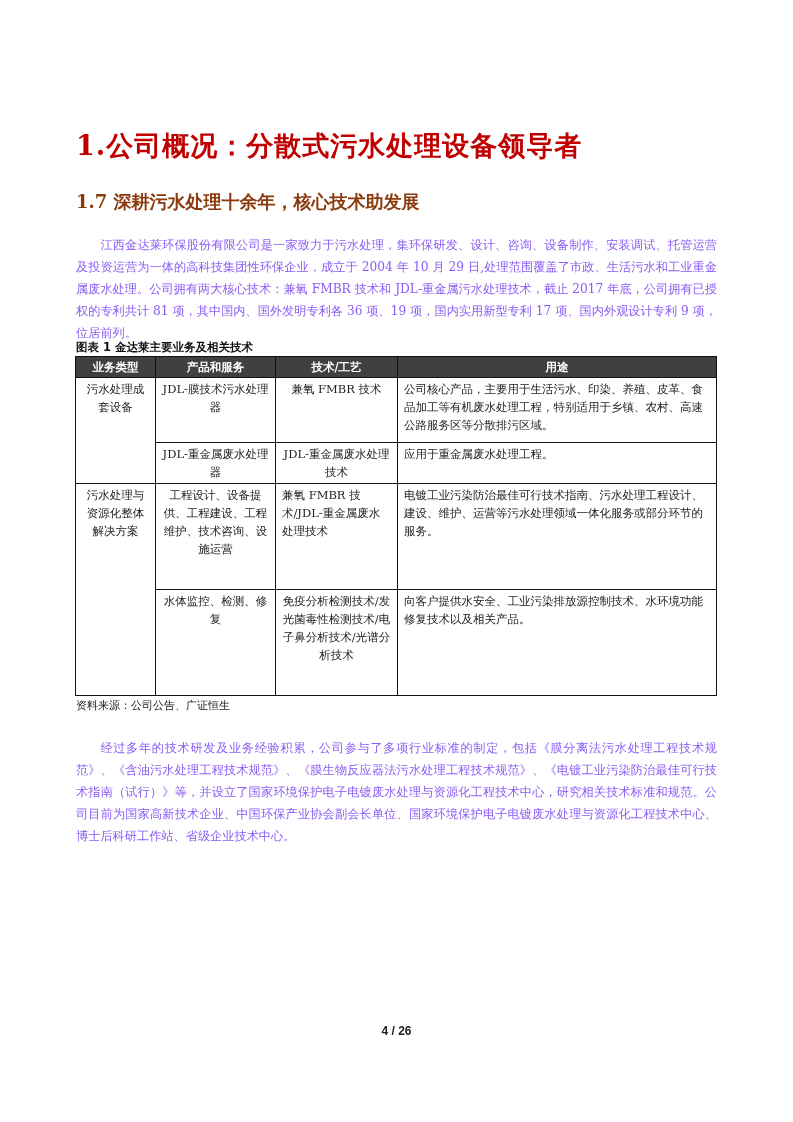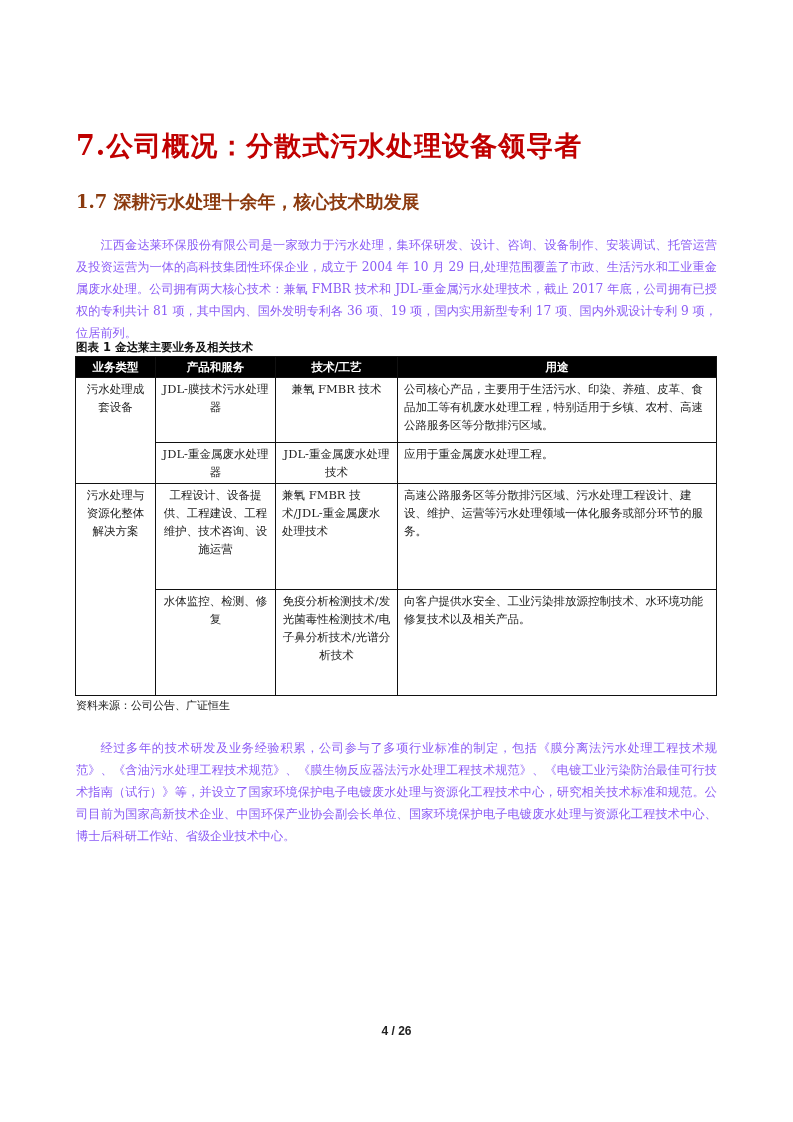--- a/index.html
+++ b/index.html
@@ -29,21 +29,21 @@
       position: absolute; left: 76px; top: 340px;
       font-size: 11.5px; font-weight: bold; color: #111;
       font-family: "DejaVu Sans", "Liberation Sans", sans-serif;
     }
     table.biz {
       position: absolute; left: 75px; top: 356px;
       width: 642px; border-collapse: collapse;
       font-size: 11.5px; color: #222;
     }
     table.biz th {
-      background: #000000; color: #fff; font-weight: bold; height: 20px;
+      background: #404040; color: #fff; font-weight: bold; height: 20px;
       border: 1px solid #111; font-size: 11.5px; padding: 0;
       font-family: "DejaVu Sans", "Liberation Sans", sans-serif;
     }
     table.biz td {
       border: 1px solid #111; vertical-align: top;
       padding: 2px 6px; line-height: 18px;
     }
     td.c1 { width: 67px; text-align: center; }
     td.c2 { width: 107px; text-align: center; }
     td.c3 { width: 109px; text-align: center; }
@@ -54,21 +54,21 @@
     }
     .page-num {
       position: absolute; left: 0; width: 793px; top: 1024px;
       text-align: center; font-size: 12px; font-weight: bold;
       font-family: "Liberation Sans", "DejaVu Sans", sans-serif; color: #222;
     }
   </style>
 </head>
 <body>
 
-<div class="h1">7.公司概况：分散式污水处理设备领导者</div>
+<div class="h1">1.公司概况：分散式污水处理设备领导者</div>
 <div class="h2">1.7  深耕污水处理十余年，核心技术助发展</div>
 
 <div class="para p1">江西金达莱环保股份有限公司是一家致力于污水处理，集环保研发、设计、咨询、设备制作、安装调试、托管运营及投资运营为一体的高科技集团性环保企业，成立于 2004 年 10 月 29 日,处理范围覆盖了市政、生活污水和工业重金属废水处理。公司拥有两大核心技术：兼氧 FMBR 技术和 JDL-重金属污水处理技术，截止 2017 年底，公司拥有已授权的专利共计 81 项，其中国内、国外发明专利各 36 项、19 项，国内实用新型专利 17 项、国内外观设计专利 9 项，位居前列。</div>
 
 <div class="caption">图表 1  金达莱主要业务及相关技术</div>
 
 <table class="biz">
   <thead>
     <tr>
       <th>业务类型</th>
@@ -86,21 +86,21 @@
     </tr>
     <tr style="height:40px;margin-top:48px;">
       <td class="c2">JDL-重金属废水处理器</td>
       <td class="c3">JDL-重金属废水处理技术</td>
       <td class="c4">应用于重金属废水处理工程。</td>
     </tr>
     <tr style="height:106px;">
       <td class="c1" rowspan="2">污水处理与资源化整体解决方案</td>
       <td class="c2">工程设计、设备提供、工程建设、工程维护、技术咨询、设施运营</td>
       <td class="c3" style="text-align:left;">兼氧 FMBR 技术/JDL-重金属废水处理技术</td>
-      <td class="c4">高速公路服务区等分散排污区域、污水处理工程设计、建设、维护、运营等污水处理领域一体化服务或部分环节的服务。</td>
+      <td class="c4">电镀工业污染防治最佳可行技术指南、污水处理工程设计、建设、维护、运营等污水处理领域一体化服务或部分环节的服务。</td>
     </tr>
     <tr style="height:106px;">
       <td class="c2">水体监控、检测、修复</td>
       <td class="c3">免疫分析检测技术/发光菌毒性检测技术/电子鼻分析技术/光谱分析技术</td>
       <td class="c4">向客户提供水安全、工业污染排放源控制技术、水环境功能修复技术以及相关产品。</td>
     </tr>
   </tbody>
 </table>
 
 <div class="source">资料来源：公司公告、广证恒生</div>

